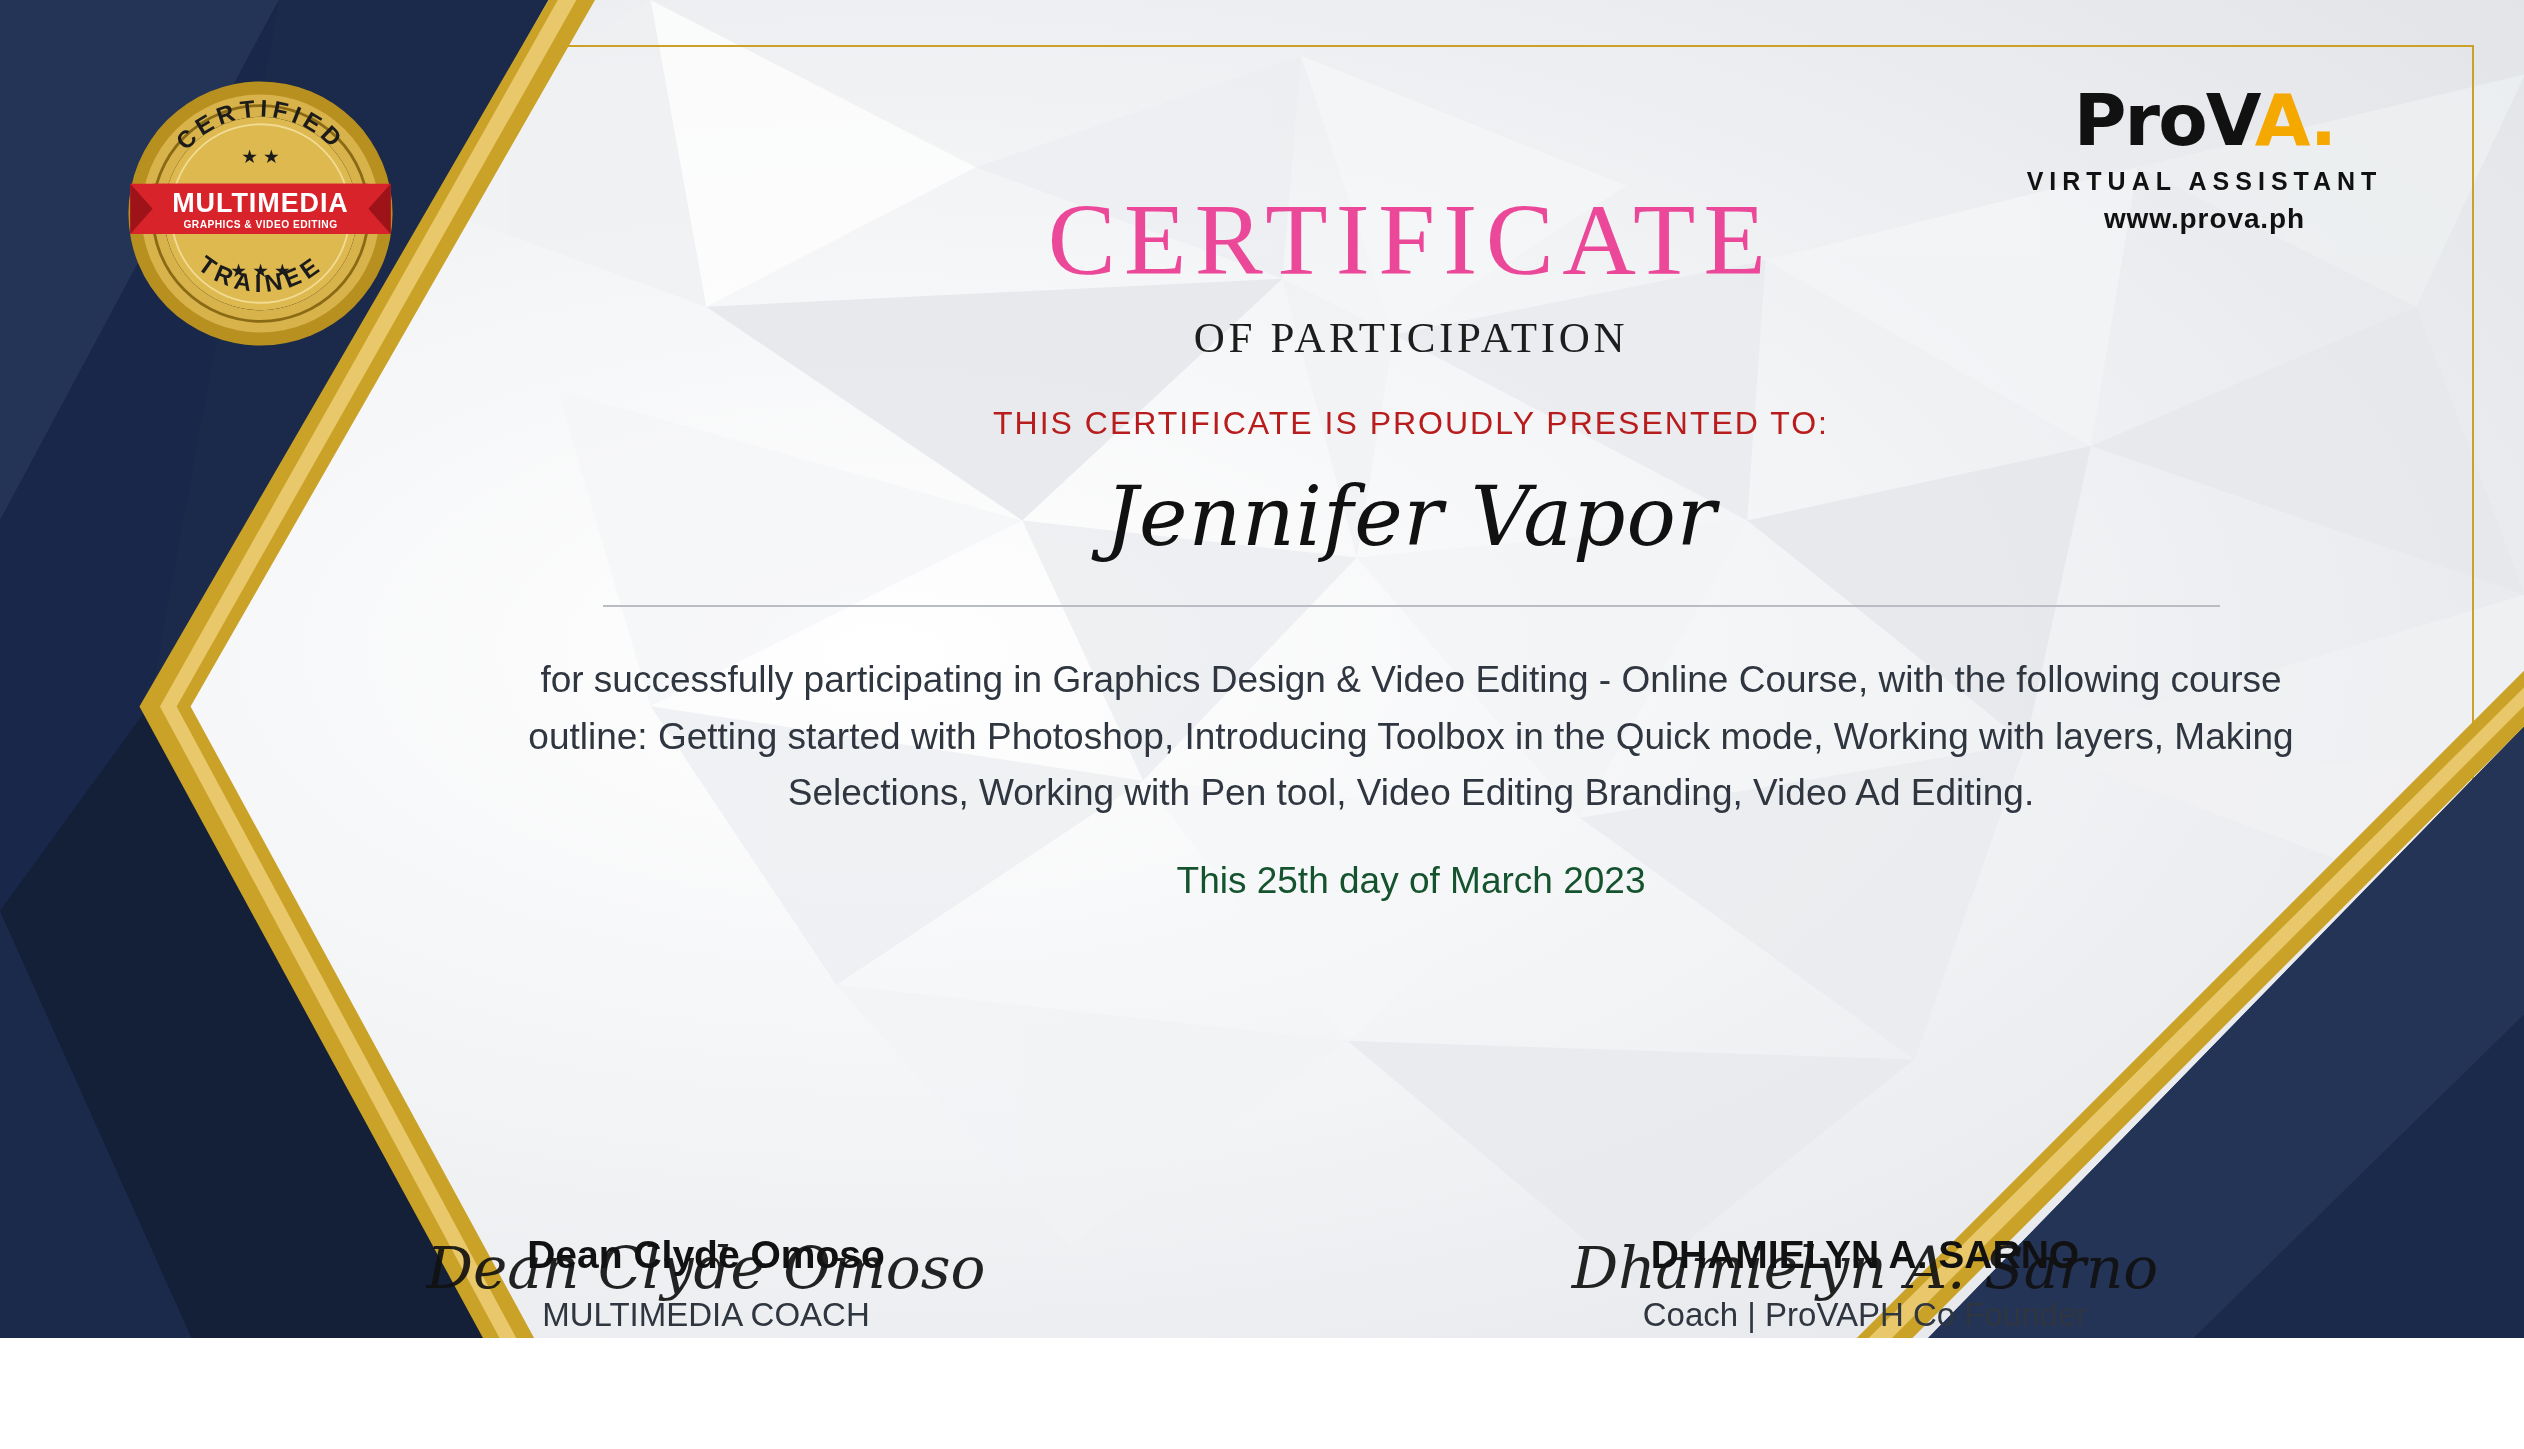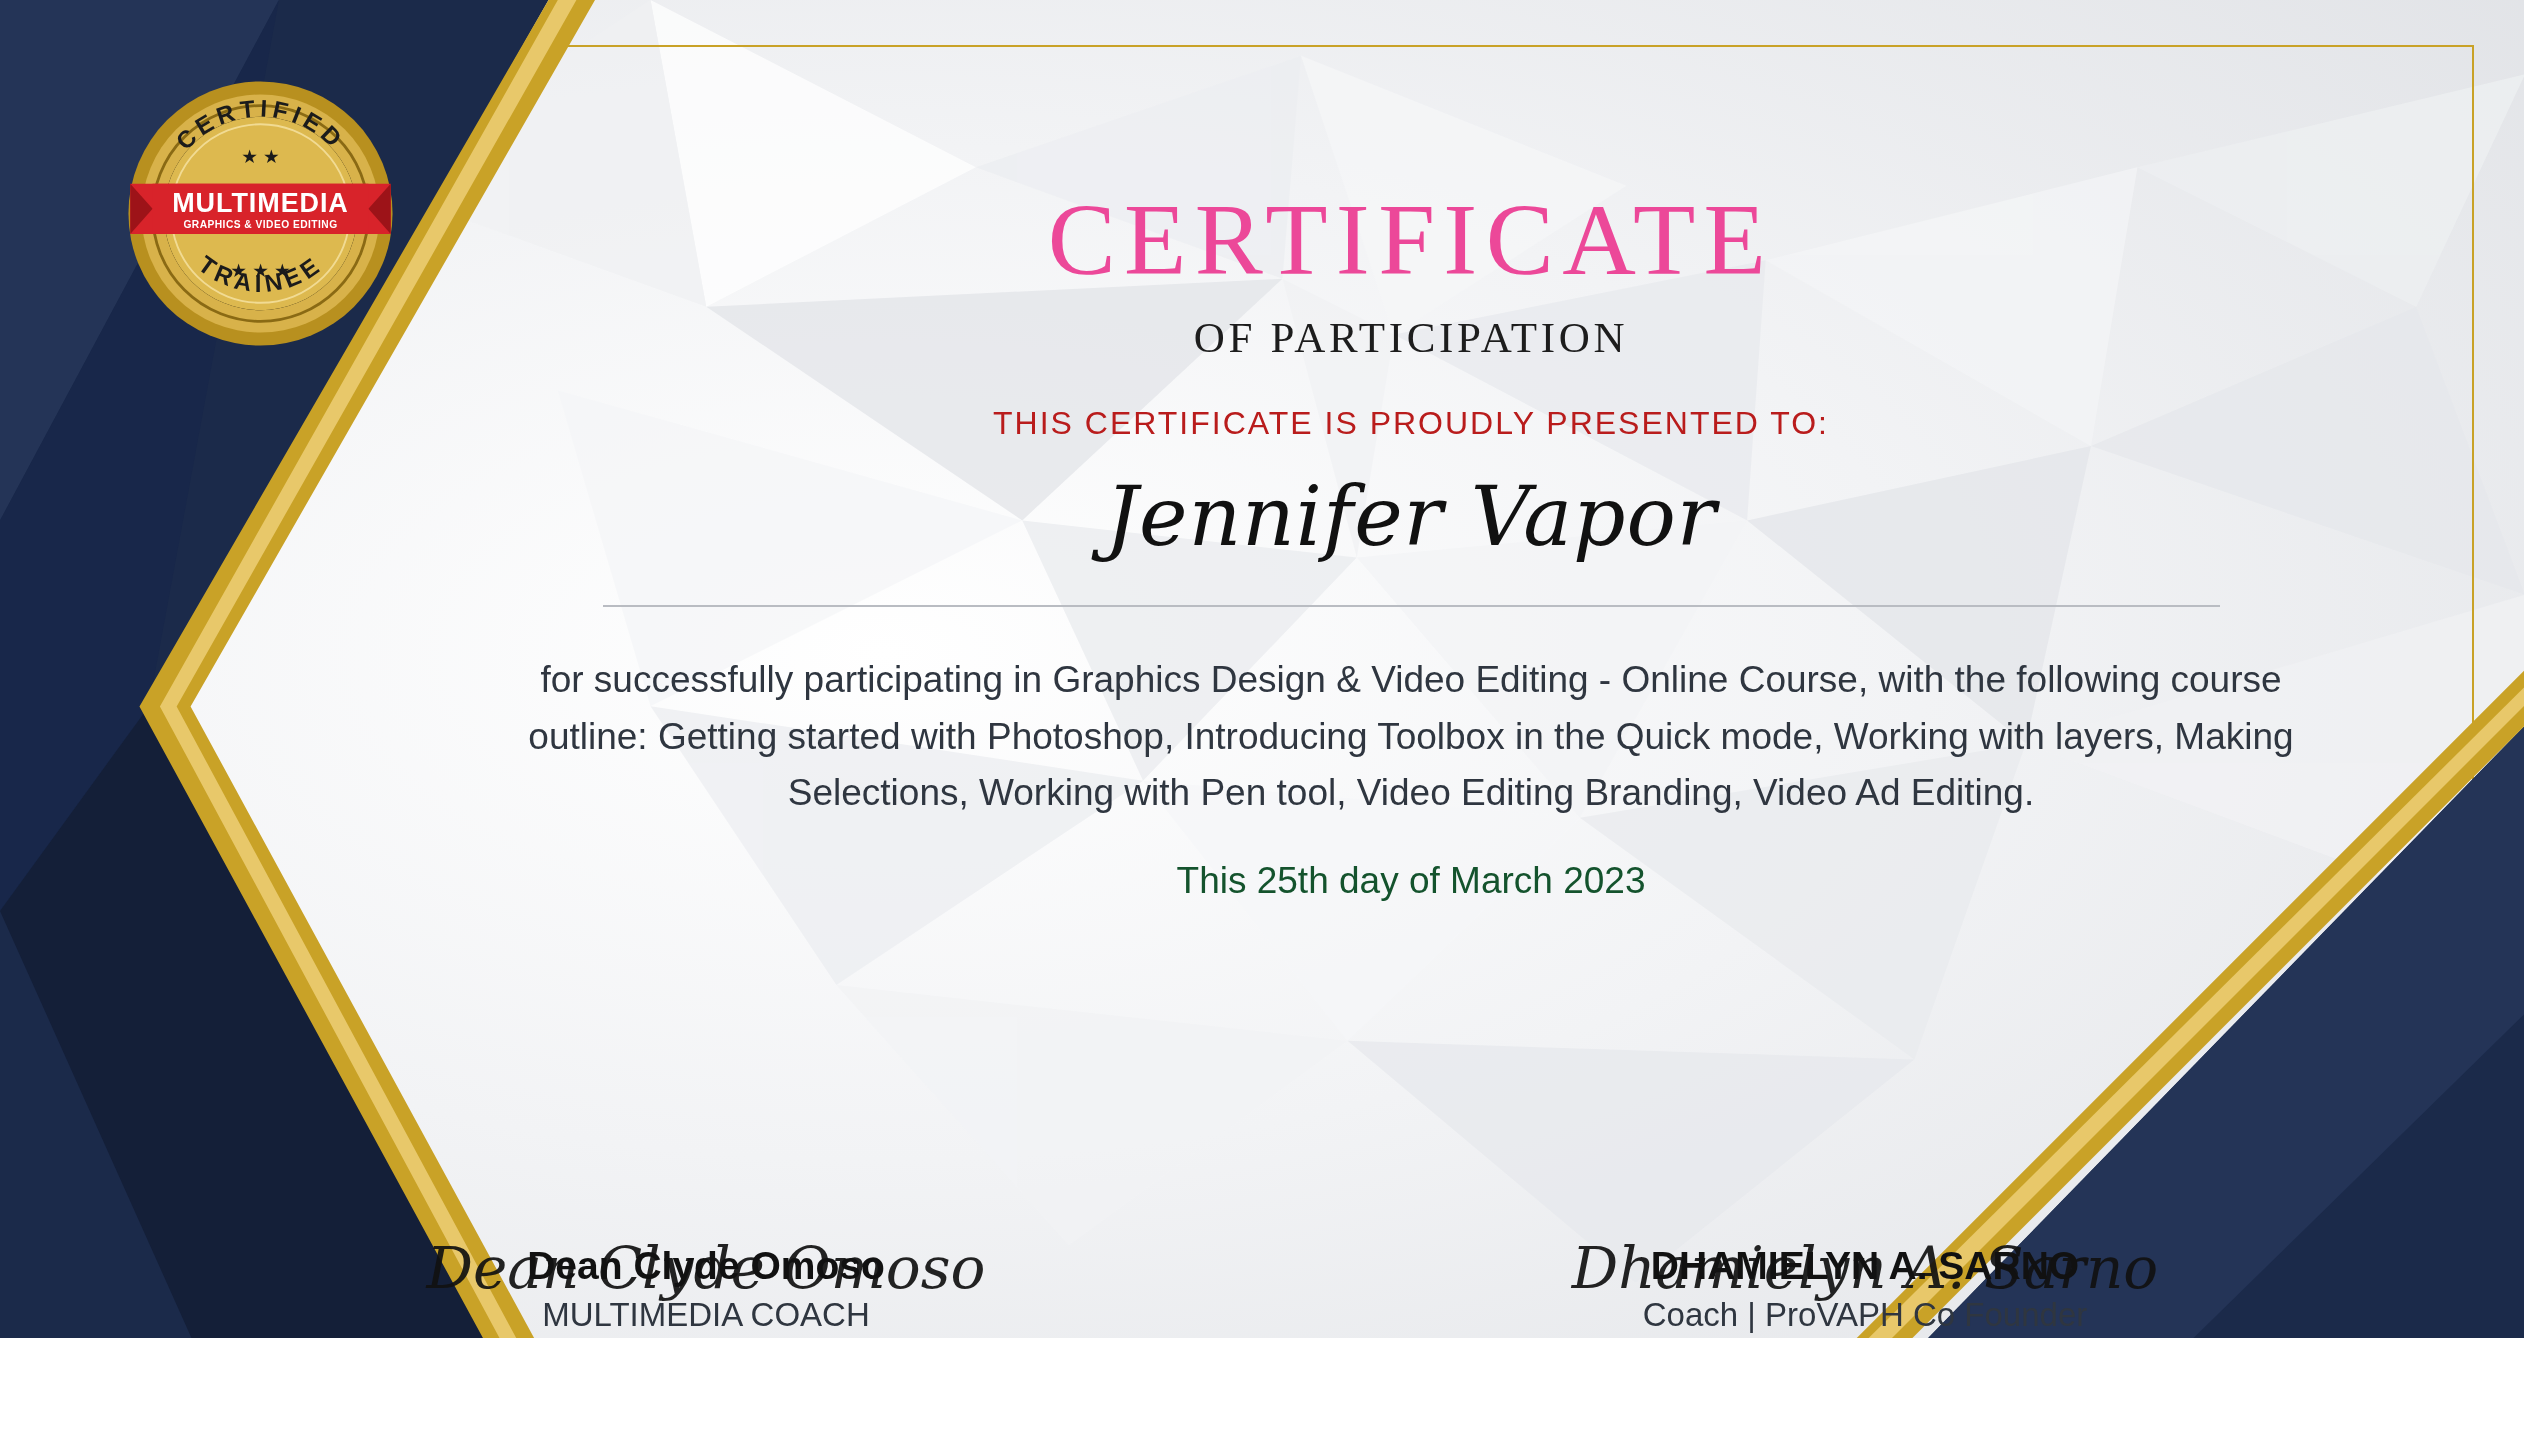--- a/index.html
+++ b/index.html
@@ -191,21 +191,21 @@
   .sig-name {
     font-size: 39px;
     font-weight: 700;
     color: #111;
     position: relative;
     z-index: 2;
   }
   .sig-role {
     font-size: 33px;
     color: #2f3640;
-    margin-top: 8px;
+    margin-top: 19px;
     position: relative;
     z-index: 2;
   }
 </style>
 </head>
 <body>
 
 <div class="certificate">
 
   <div class="bg-base"></div>
@@ -274,20 +274,27 @@
       <text x="150" y="218" text-anchor="middle" font-size="20" fill="#1b1b1b">★ ★ ★</text>
       <polygon points="10,118 290,118 290,172 10,172" fill="#d8232a"></polygon>
       <polygon points="10,118 10,172 34,145" fill="#9d1318"></polygon>
       <polygon points="290,118 290,172 266,145" fill="#9d1318"></polygon>
       <rect x="34" y="118" width="232" height="54" fill="#d8232a"></rect>
       <text x="150" y="148" text-anchor="middle" font-family="'Liberation Sans', sans-serif" font-size="29" font-weight="700" fill="#ffffff" letter-spacing="1">MULTIMEDIA</text>
       <text x="150" y="166" text-anchor="middle" font-family="'Liberation Sans', sans-serif" font-size="11" font-weight="700" fill="#ffffff" letter-spacing="0.5">GRAPHICS &amp; VIDEO EDITING</text>
     </g>
   </svg>
 
+  <div class="logo">
+    <div class="logo-mark">
+      <span>Pro</span><span class="va">V</span><span class="accent">A.</span>
+    </div>
+    <div class="logo-sub">VIRTUAL ASSISTANT</div>
+    <div class="logo-url">www.prova.ph</div>
+  </div>
 
   <div class="content">
     <div class="title">CERTIFICATE</div>
     <div class="subtitle">OF PARTICIPATION</div>
     <div class="presented">THIS CERTIFICATE IS PROUDLY PRESENTED TO:</div>
     <div class="recipient">Jennifer Vapor</div>
     <div class="divider"></div>
     <div class="body-text">for successfully participating in Graphics Design &amp; Video Editing - Online Course, with the following course outline: Getting started with Photoshop, Introducing Toolbox in the Quick mode, Working with layers, Making Selections, Working with Pen tool, Video Editing Branding, Video Ad Editing.</div>
     <div class="date-line">This 25th day of March 2023</div>
   </div>

